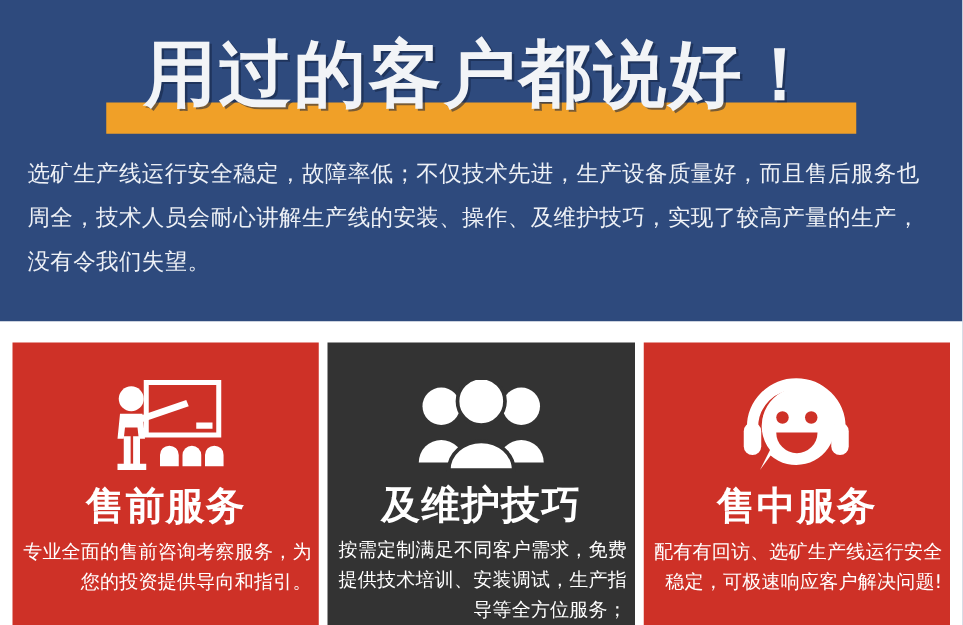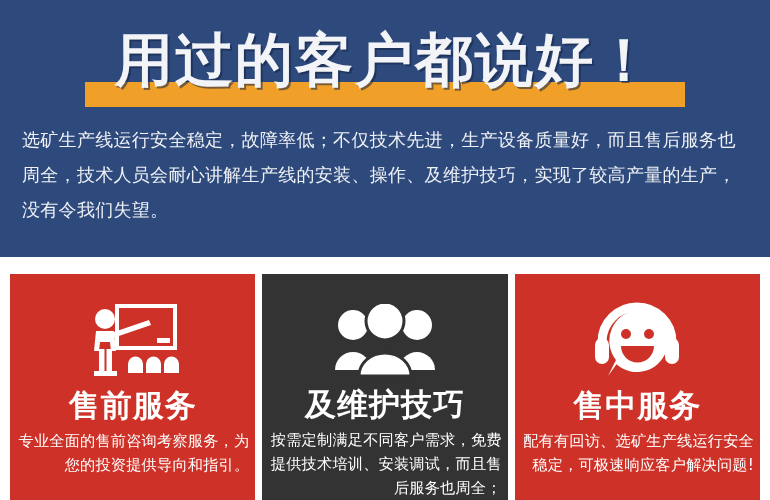--- a/index.html
+++ b/index.html
@@ -185,21 +185,21 @@
           <path d="M2 66 a18 18 0 0 1 36 0 Z" fill="#ffffff"></path>
 
           <circle cx="84" cy="21" r="15" fill="#ffffff"></circle>
           <path d="M66 66 a18 18 0 0 1 36 0 Z" fill="#ffffff"></path>
 
           <circle cx="52" cy="17" r="19" fill="#ffffff" stroke="#333333" stroke-width="3"></circle>
           <path d="M26 72 a26 23 0 0 1 52 0 Z" fill="#ffffff" stroke="#333333" stroke-width="3"></path>
         </svg>
       </div>
       <div class="card-title">及维护技巧</div>
-      <div class="card-desc">按需定制满足不同客户需求，免费提供技术培训、安装调试，而且售后服务也周全；</div>
+      <div class="card-desc">按需定制满足不同客户需求，免费提供技术培训、安装调试，生产指导等全方位服务；</div>
     </div>
 
     <div class="card card-red">
       <div class="card-icon">
         <svg width="86" height="78" viewBox="0 0 86 78" aria-hidden="true">
 
           <path d="M8 40 a35 35 0 0 1 70 0" fill="none" stroke="#ffffff" stroke-width="9" stroke-linecap="round"></path>
 
           <rect x="1" y="36" width="14" height="26" rx="7" fill="#ffffff"></rect>
           <rect x="71" y="36" width="14" height="26" rx="7" fill="#ffffff"></rect>

